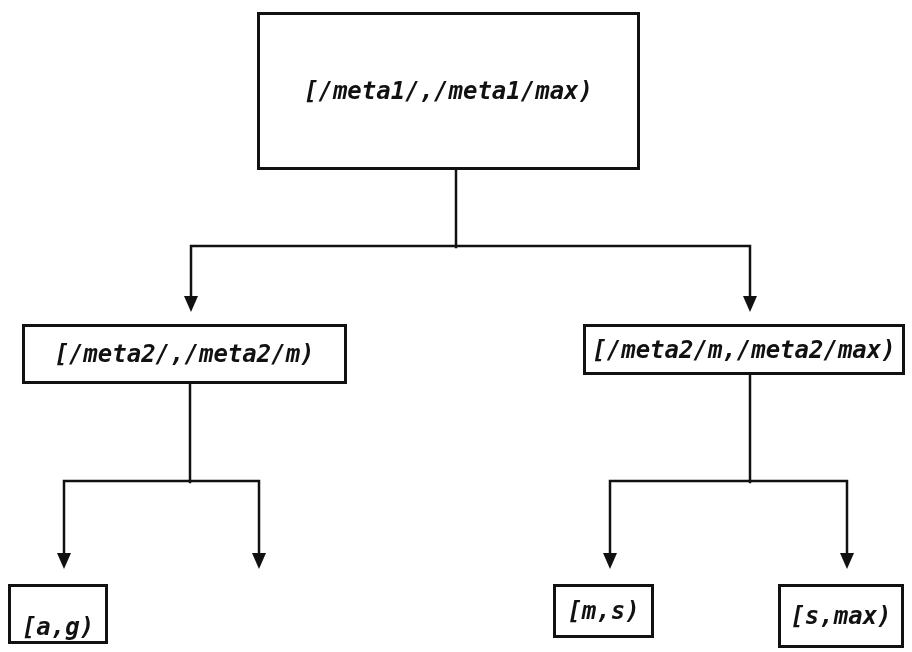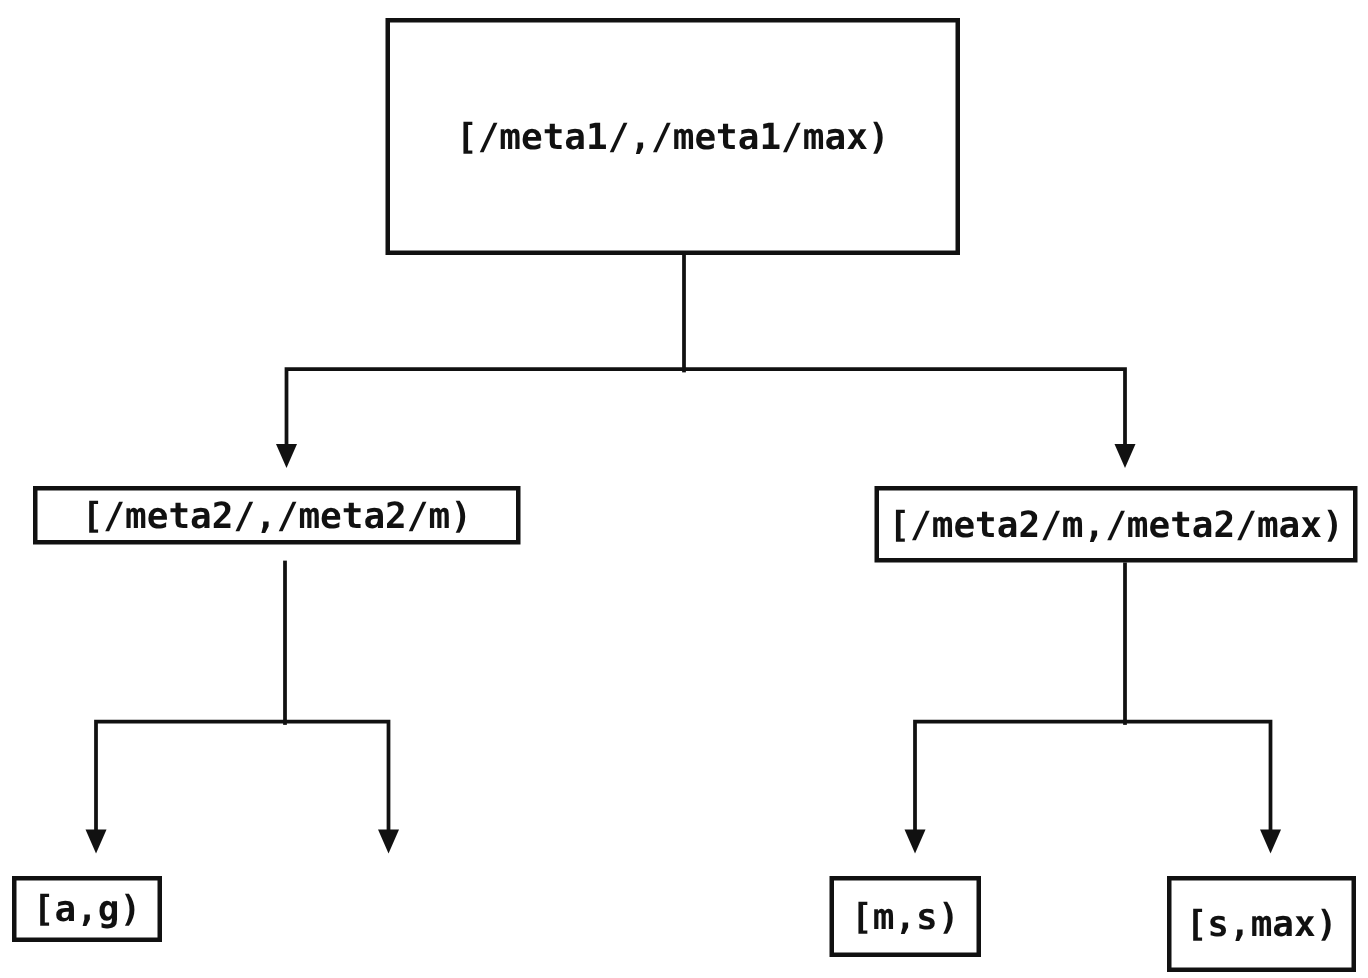--- a/index.html
+++ b/index.html
@@ -16,25 +16,26 @@
   .edges path { fill:none; stroke:var(--stroke); stroke-width:2.5; stroke-linecap:square; }
   .edges polygon { fill:var(--stroke); stroke:none; }
   .node {
     position:absolute;
     box-sizing:border-box;
     border:3px solid var(--stroke);
     background:var(--background);
     display:flex; align-items:center; justify-content:center;
     font-weight:bold; font-size:24px; color:var(--stroke);
     white-space:nowrap;
+    font-style:italic;
   }
   .root   { left:257px; top:12px;  width:383px; height:158px; }
-  .n-left { left:22px;  top:324px; width:325px; height:39px; }
+  .n-left { left:22px;  top:324px; width:325px; height:60px; }
   .n-right{ left:583px; top:324px; width:322px; height:51px;text-align:right; }
-  .l-ag   { left:8px;   top:584px; width:100px; height:44px; }
+  .l-ag   { left:8px;   top:584px; width:100px; height:60px;align-items:flex-end; }
   .l-gm   { left:203px; top:584px; width:101px; height:55px; }
   .l-ms   { left:553px; top:584px; width:101px; height:54px; }
   .l-smax { left:778px; top:584px; width:126px; height:64px; }
 </style>
 </head>
 <body>
 
 <div class="canvas">
 
   <svg class="edges" viewBox="0 0 912 652" aria-hidden="true">

